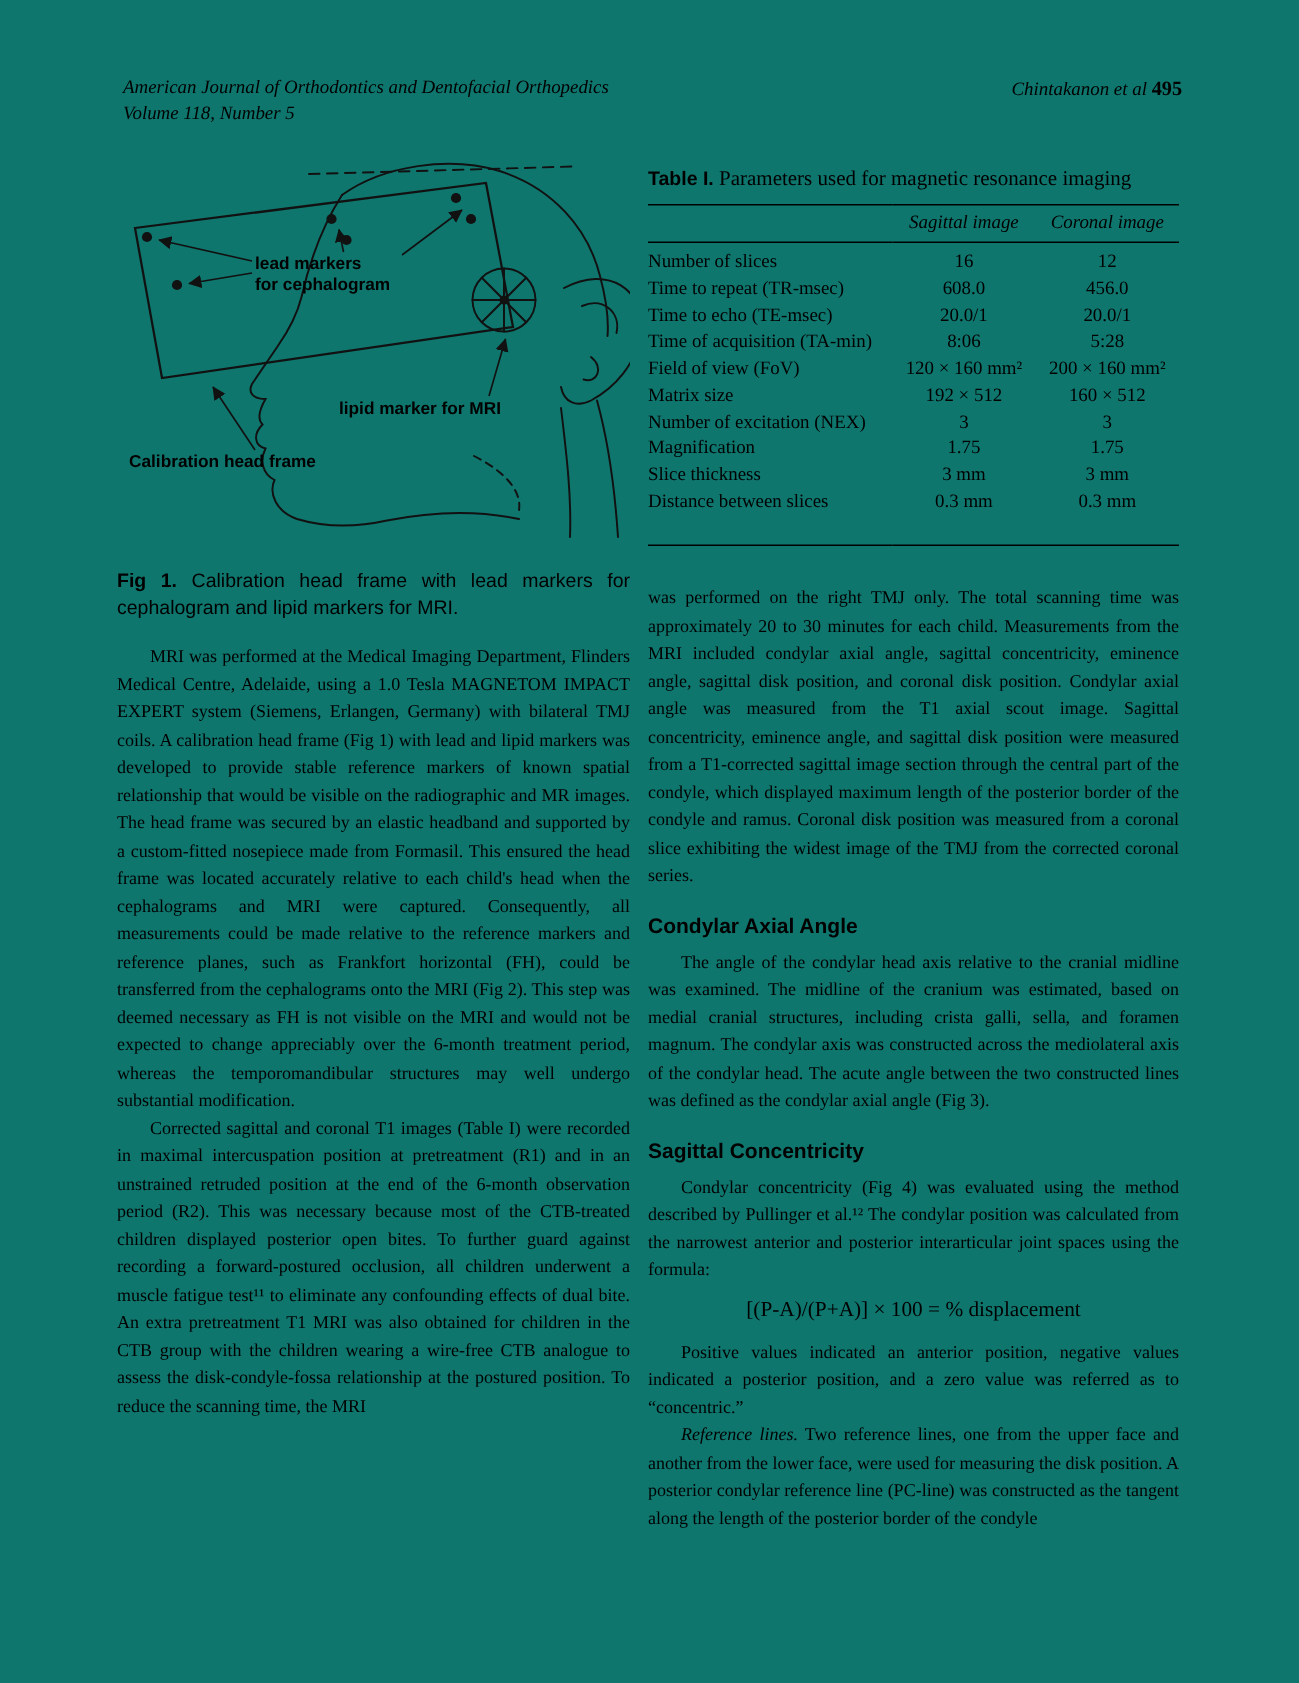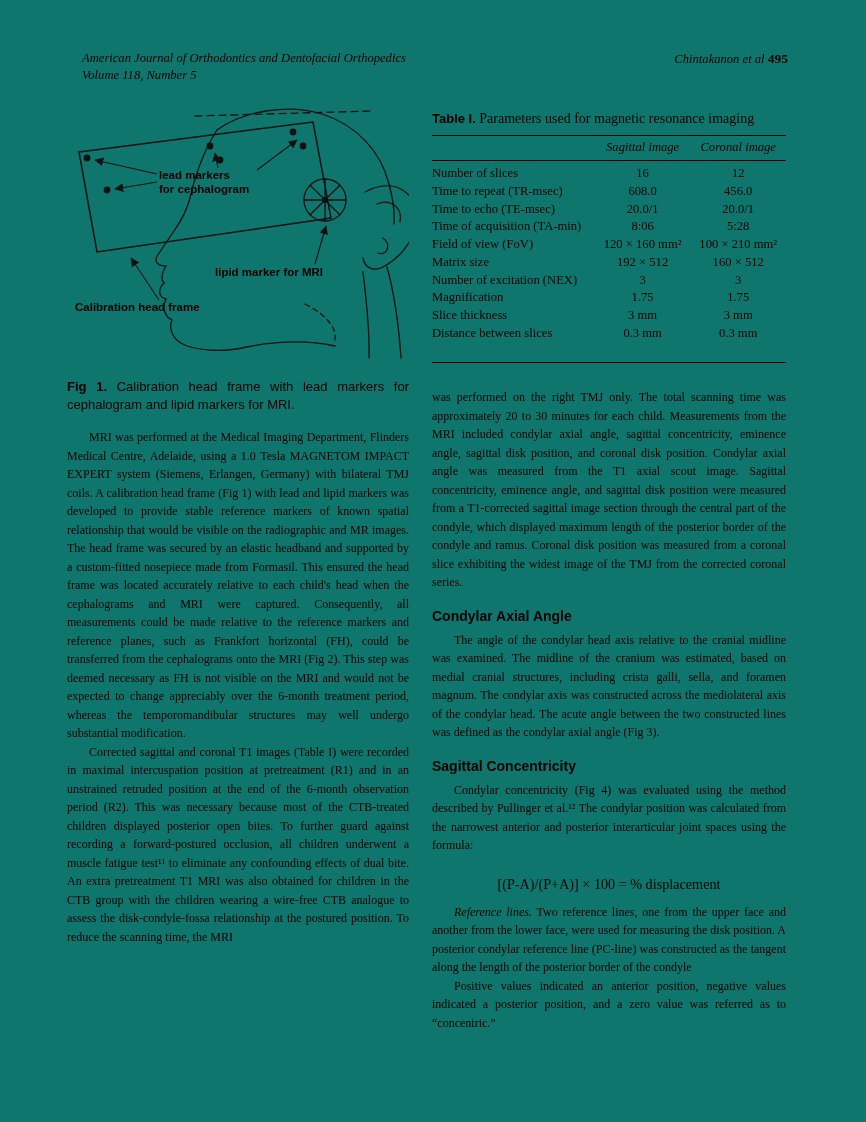--- a/index.html
+++ b/index.html
@@ -13,21 +13,21 @@
   
   .header { position:absolute; top:50px; left:82px; width:706px;
     display:flex; justify-content:space-between; align-items:flex-start;
     font-size:12.6px; line-height:1.35; }
   .header .hleft { font-style:italic; }
   .header .hright { white-space:nowrap; }
   .header .authors { font-style:italic; }
   .header .pagenum { font-weight:bold; font-style:normal; font-size:13.5px; }
 
   
-  .col-left  { position:absolute; left:67px;  top:100px; width:342px; }
+  .col-left  { position:absolute; left:78px;  top:100px; width:342px; }
   .col-right { position:absolute; left:432px; top:110px; width:354px; }
 
   .body-text p { font-size:12px; line-height:18.5px; text-align:justify; }
   p.indent { text-indent:22px; }
 
   
   .figure-wrap { width:342px; height:262px; }
   .figure-wrap svg { display:block; }
   .fig-line { stroke:#111; fill:none; stroke-width:1.3; stroke-linecap:round; }
   .fig-frame { stroke:#111; fill:none; stroke-width:1.5; }
@@ -51,21 +51,21 @@
   table.mri-table tbody td { padding:1.4px 0; text-align:center;margin-top:48px; }
   table.mri-table tbody td.param { text-align:left; }
   table.mri-table tbody tr:first-child td { padding-top:5px; }
   table.mri-table tbody tr:last-child td { padding-bottom:21px; }
 
   .after-table { margin-top:25px; }
 
   h3.subhead { font-family:"Liberation Sans", sans-serif; font-size:14px;
     margin:16px 0 7px; }
 
-  .formula { text-align:center; font-size:14.2px; margin:21px 0 10px; }
+  .formula { text-align:center; font-size:14.2px; margin:9px 0 10px; }
   .ital { font-style:italic; }
 </style>
 </head>
 <body>
 
 <div class="page">
 
   <div class="header">
     <div class="hleft">
       <div>American Journal of Orthodontics and Dentofacial Orthopedics</div>
@@ -170,21 +170,21 @@
             <td>20.0/1</td>
           </tr>
           <tr>
             <td class="param">Time of acquisition (TA-min)</td>
             <td>8:06</td>
             <td>5:28</td>
           </tr>
           <tr>
             <td class="param">Field of view (FoV)</td>
             <td>120 × 160 mm²</td>
-            <td>100 × 210 mm²</td>
+            <td>200 × 160 mm²</td>
           </tr>
           <tr>
             <td class="param">Matrix size</td>
             <td>192 × 512</td>
             <td>160 × 512</td>
           </tr>
           <tr>
             <td class="param">Number of excitation (NEX)</td>
             <td>3</td>
             <td>3</td>
@@ -211,23 +211,23 @@
     <div class="body-text after-table">
       <p>was performed on the right TMJ only. The total scanning time was approximately 20 to 30 minutes for each child. Measurements from the MRI included condylar axial angle, sagittal concentricity, eminence angle, sagittal disk position, and coronal disk position. Condylar axial angle was measured from the T1 axial scout image. Sagittal concentricity, eminence angle, and sagittal disk position were measured from a T1-corrected sagittal image section through the central part of the condyle, which displayed maximum length of the posterior border of the condyle and ramus. Coronal disk position was measured from a coronal slice exhibiting the widest image of the TMJ from the corrected coronal series.</p>
 
       <h3 class="subhead">Condylar Axial Angle</h3>
       <p class="indent">The angle of the condylar head axis relative to the cranial midline was examined. The midline of the cranium was estimated, based on medial cranial structures, including crista galli, sella, and foramen magnum. The condylar axis was constructed across the mediolateral axis of the condylar head. The acute angle between the two constructed lines was defined as the condylar axial angle (Fig 3).</p>
 
       <h3 class="subhead">Sagittal Concentricity</h3>
       <p class="indent">Condylar concentricity (Fig 4) was evaluated using the method described by Pullinger et al.¹² The condylar position was calculated from the narrowest anterior and posterior interarticular joint spaces using the formula:</p>
 
       <div class="formula">[(P-A)/(P+A)] × 100 = % displacement</div>
+
+      <p class="indent">Positive values indicated an anterior position, negative values indicated a posterior position, and a zero value was referred as to “concentric.”</p>
 
       <p class="indent">
         <span class="ital">Reference lines.</span>
         <span>Two reference lines, one from the upper face and another from the lower face, were used for measuring the disk position. A posterior condylar reference line (PC-line) was constructed as the tangent along the length of the posterior border of the condyle</span>
       </p>
-
-      <p class="indent">Positive values indicated an anterior position, negative values indicated a posterior position, and a zero value was referred as to “concentric.”</p>
     </div>
   </div>
 
 </div>
 
 </body></html>

